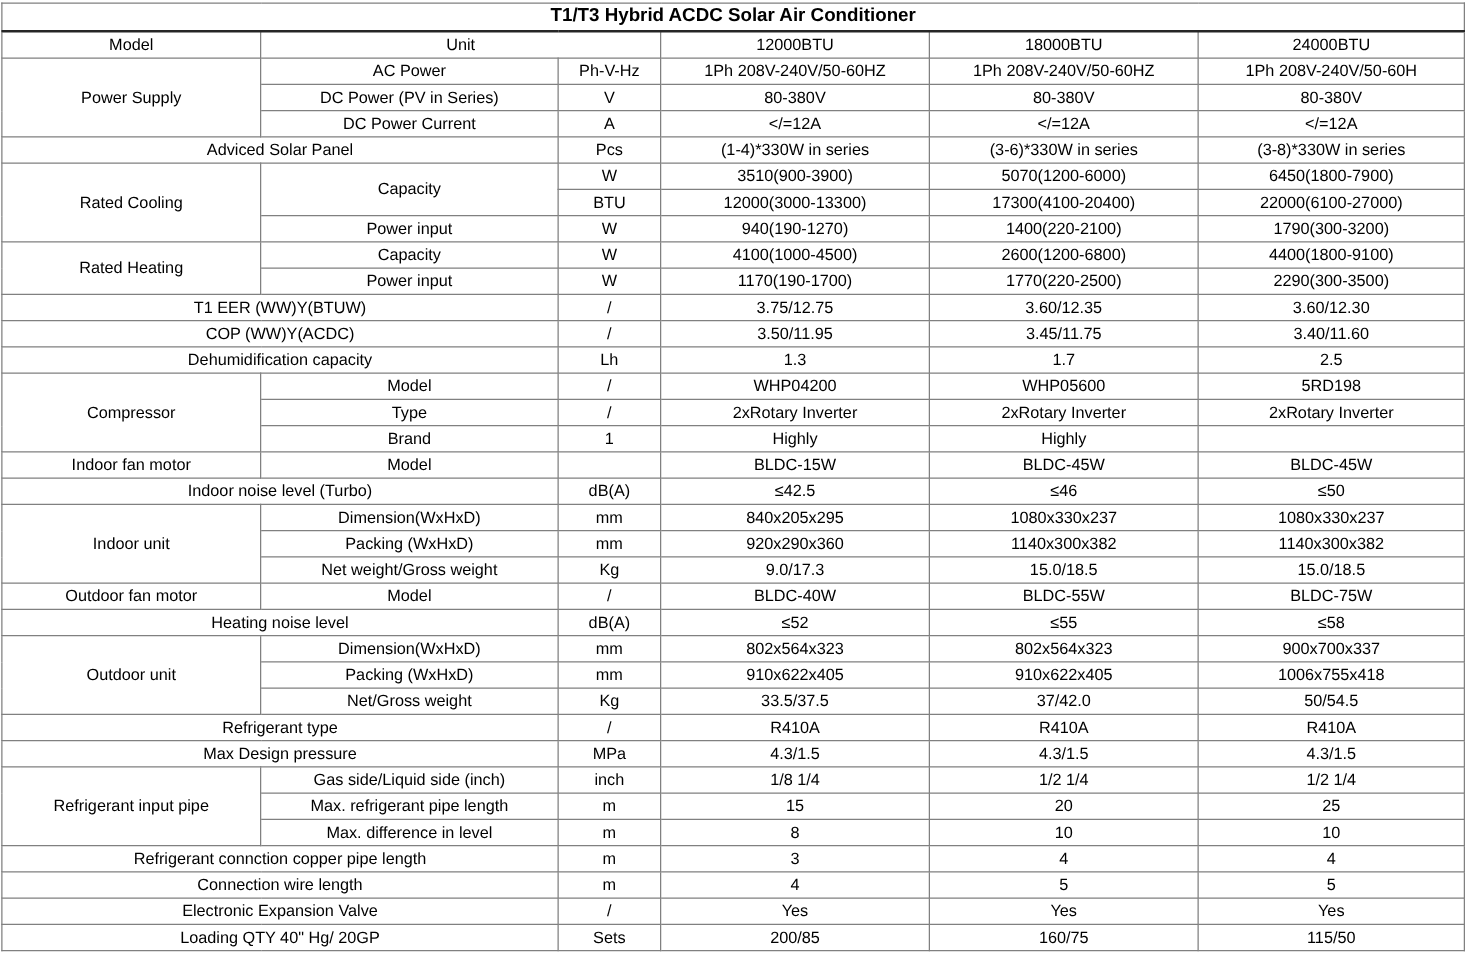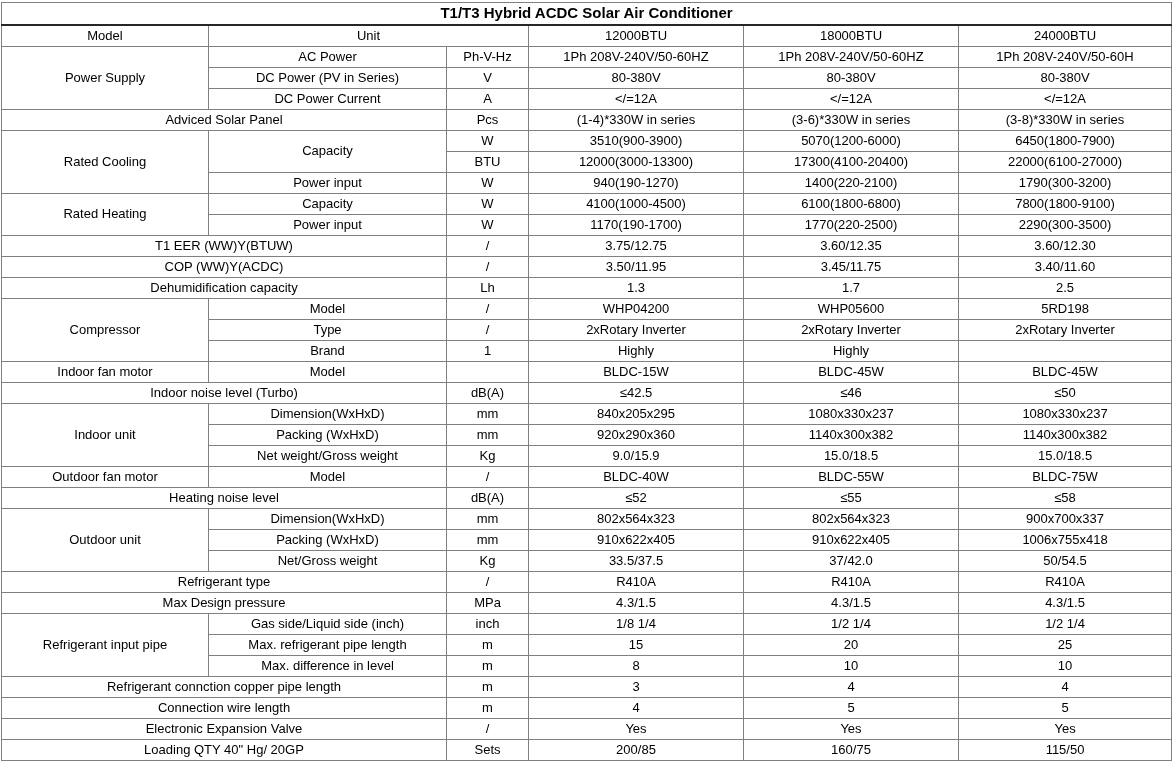--- a/index.html
+++ b/index.html
@@ -112,22 +112,22 @@
           <td>W</td>
           <td>940(190-1270)</td>
           <td>1400(220-2100)</td>
           <td>1790(300-3200)</td>
         </tr>
         <tr>
           <td rowspan="2">Rated Heating</td>
           <td>Capacity</td>
           <td>W</td>
           <td>4100(1000-4500)</td>
-          <td>6100(1800-6800)</td>
-          <td>7800(1800-9100)</td>
+          <td>2600(1200-6800)</td>
+          <td>4400(1800-9100)</td>
         </tr>
         <tr>
           <td>Power input</td>
           <td>W</td>
           <td>1170(190-1700)</td>
           <td>1770(220-2500)</td>
           <td>2290(300-3500)</td>
         </tr>
         <tr>
           <td colspan="2">T1 EER (WW)Y(BTUW)</td>
@@ -198,21 +198,21 @@
         <tr>
           <td>Packing (WxHxD)</td>
           <td>mm</td>
           <td>920x290x360</td>
           <td>1140x300x382</td>
           <td>1140x300x382</td>
         </tr>
         <tr>
           <td>Net weight/Gross weight</td>
           <td>Kg</td>
-          <td>9.0/15.9</td>
+          <td>9.0/17.3</td>
           <td>15.0/18.5</td>
           <td>15.0/18.5</td>
         </tr>
         <tr>
           <td>Outdoor fan motor</td>
           <td>Model</td>
           <td>/</td>
           <td>BLDC-40W</td>
           <td>BLDC-55W</td>
           <td>BLDC-75W</td>

